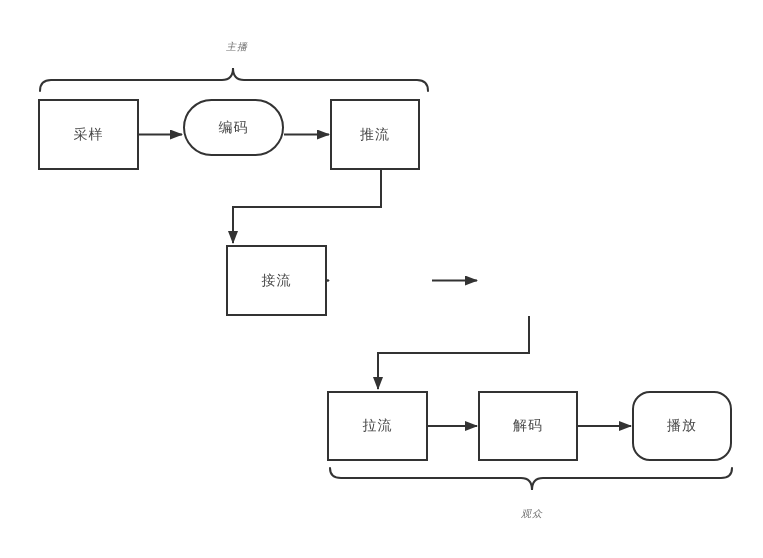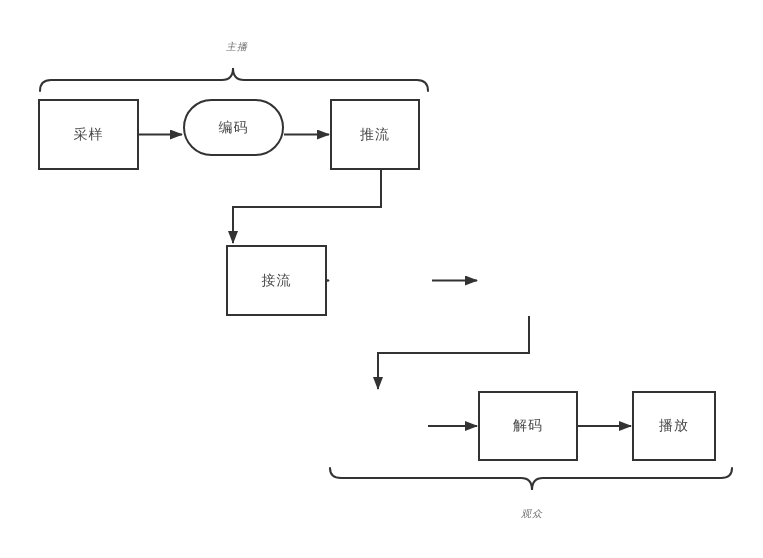--- a/index.html
+++ b/index.html
@@ -78,20 +78,23 @@
     <span>编码</span>
   </div>
   <div class="node" style="left:330px; top:99px; width:90px; height:71px;">
     <span>推流</span>
   </div>
 
   <div class="node" style="left:194px; top:245px; width:101px; height:71px;margin-left:32px;">
     <span>接流</span>
   </div>
 
+  <div class="node" style="left:327px; top:391px; width:101px; height:70px;">
+    <span>拉流</span>
+  </div>
   <div class="node" style="left:478px; top:391px; width:100px; height:70px;">
     <span>解码</span>
   </div>
-  <div class="node" style="left:632px; top:391px; width:84px; height:70px;">
+  <div class="node" style="left:632px; top:391px; width:100px; height:70px;border-radius:18px;">
     <span>播放</span>
   </div>
 
 </div>
 
 </body></html>

